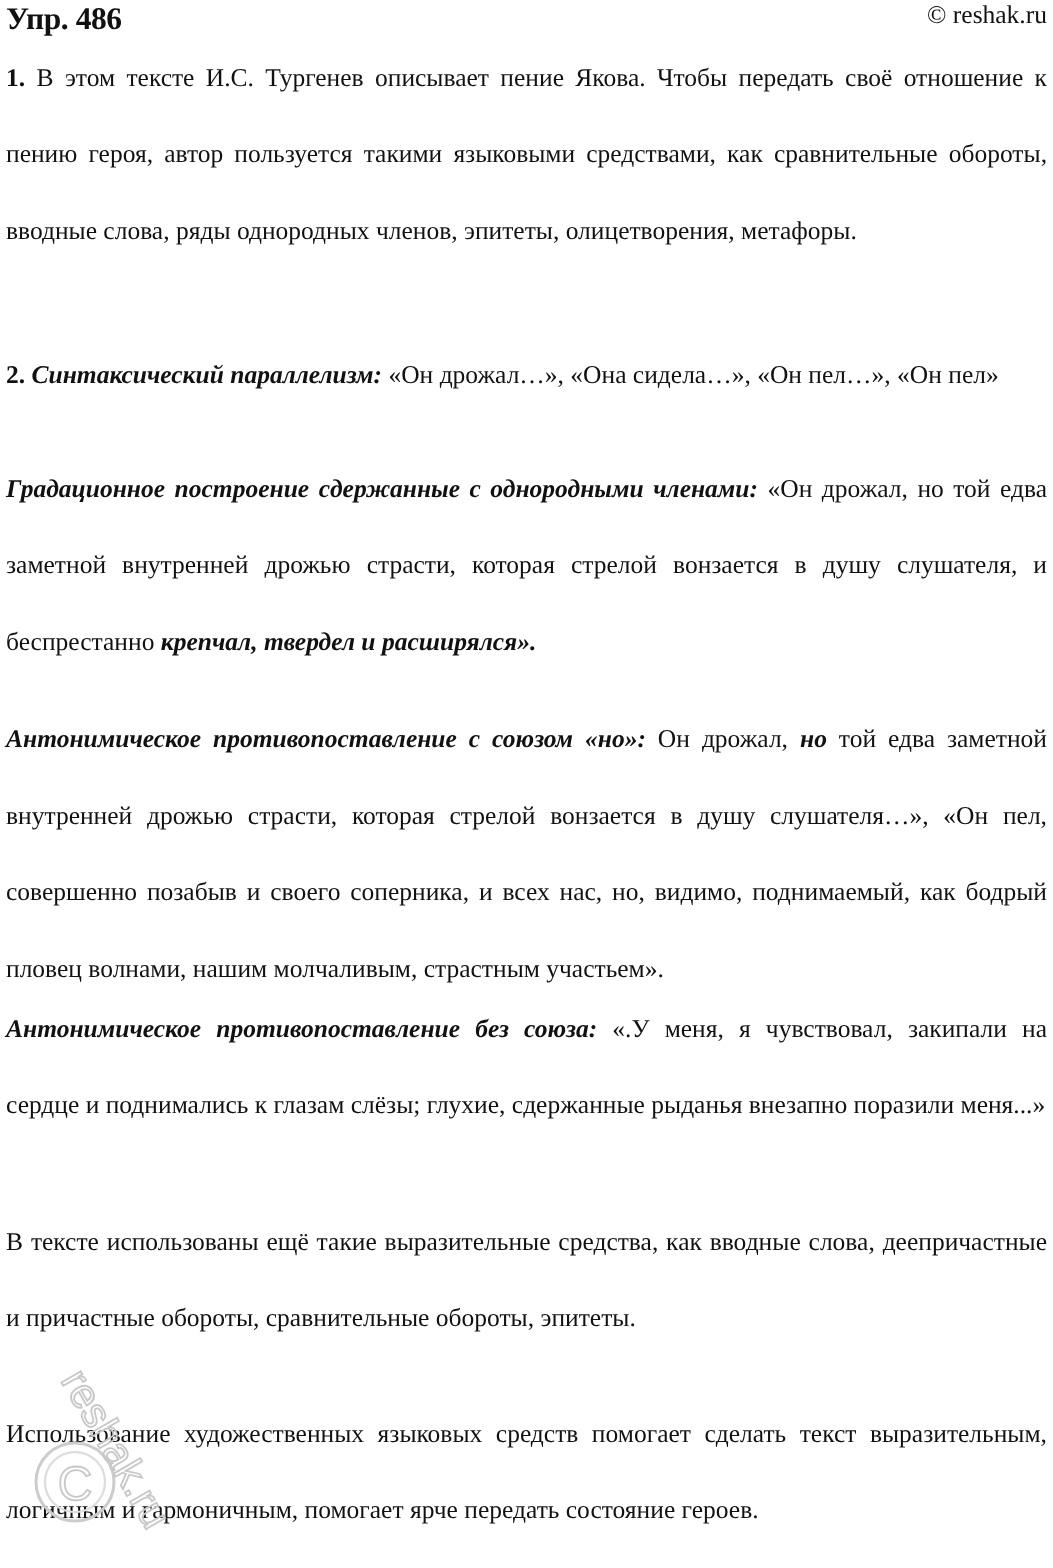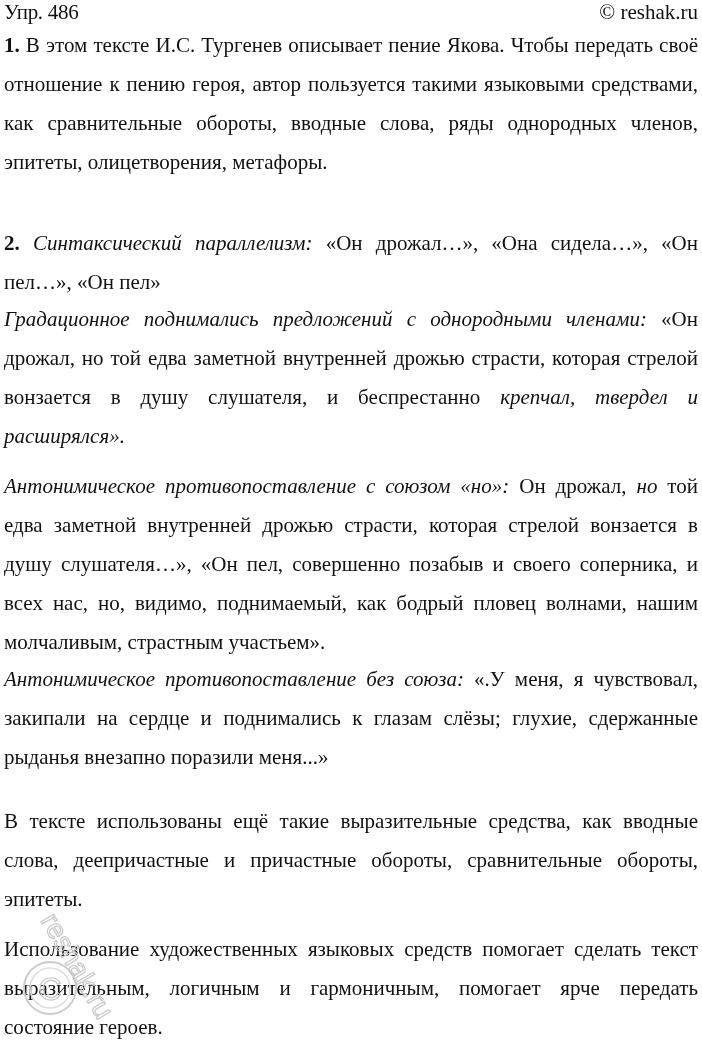--- a/index.html
+++ b/index.html
@@ -1,46 +1,46 @@
 <!DOCTYPE html>
 <html><head>
 <meta charset="utf-8">
 <style>
   html, body { margin: 0; padding: 0; background: #ffffff; }
   body {
     width: 702px; height: 1045px; overflow: hidden; position: relative;
     font-family: "Liberation Serif", serif; color: #111111;
   }
   .header { position: absolute; top: 0; left: 0; width: 702px; height: 30px; }
-  .title { position: absolute; left: 4px; top: 0px; font-size: 21px; font-weight: normal; letter-spacing: -0.3px; }
-  .site { position: absolute; right: 4px; top: 0px; font-size: 21px; }
+  .title { position: absolute; left: 4px; top: 0px; font-size: 21px; font-weight: bold; letter-spacing: -0.3px; }
+  .site { position: absolute; right: 4px; top: 0px; font-size: 17px; }
   .p {
-    position: absolute; left: 4px; width: 694px; font-size: 21px; line-height: 39px;
+    position: absolute; left: 4px; width: 694px; font-size: 17px; line-height: 51px;
     text-align: justify; text-align-last: left;
   }
-  .bi { font-weight: normal; font-style: italic; }
+  .bi { font-weight: bold; font-style: italic; }
   .b { font-weight: bold; }
   .it { }
   .watermark {
     position: absolute; left: 20px; top: 910px; width: 120px; height: 120px; pointer-events: none;
   }
 </style>
 </head>
 <body>
 
 <div class="header">
   <span class="title">Упр. 486</span>
   <span class="site">© reshak.ru</span>
 </div>
 
 <p class="p" style="top:26px;margin:0;"><span class="b">1.</span><span> В этом тексте И.С. Тургенев описывает пение Якова. Чтобы передать своё отношение к пению героя, автор пользуется такими языковыми средствами, как сравнительные обороты, вводные слова, ряды однородных членов, эпитеты, олицетворения, метафоры.</span></p>
 
 <p class="p" style="top:224px;margin:0;"><span class="b">2.</span><span class="bi"> Синтаксический параллелизм:</span><span> «Он дрожал…», «Она сидела…», «Он пел…», «Он пел»</span></p>
 
-<p class="p" style="top:300px;margin:0;"><span class="bi">Градационное поднимались предложений с однородными членами:</span><span> «Он дрожал, но той едва заметной внутренней дрожью страсти, которая стрелой вонзается в душу слушателя, и беспрестанно </span><span class="bi">крепчал, твердел и расширялся».</span></p>
+<p class="p" style="top:300px;margin:0;"><span class="bi">Градационное построение сдержанные с однородными членами:</span><span> «Он дрожал, но той едва заметной внутренней дрожью страсти, которая стрелой вонзается в душу слушателя, и беспрестанно </span><span class="bi">крепчал, твердел и расширялся».</span></p>
 
 <p class="p" style="top:467px;margin:0;"><span class="bi">Антонимическое противопоставление с союзом «но»:</span><span> Он дрожал, </span><span class="bi">но</span><span> той едва заметной внутренней дрожью страсти, которая стрелой вонзается в душу слушателя…», «Он пел, совершенно позабыв и своего соперника, и всех нас, но, видимо, поднимаемый, как бодрый пловец волнами, нашим молчаливым, страстным участьем».</span></p>
 
 <p class="p" style="top:660px;margin:0;"><span class="bi">Антонимическое противопоставление без союза:</span><span> «.У меня, я чувствовал, закипали на сердце и поднимались к глазам слёзы; глухие, сдержанные рыданья внезапно поразили меня...»</span></p>
 
 <p class="p it" style="top:802px;margin:0;"><span>В тексте использованы ещё такие выразительные средства, как вводные слова, деепричастные и причастные обороты, сравнительные обороты, эпитеты.</span></p>
 
 <p class="p it" style="top:930px;margin:0;"><span>Использование художественных языковых средств помогает сделать текст выразительным, логичным и гармоничным, помогает ярче передать состояние героев.</span></p>
 
 <div class="watermark">

